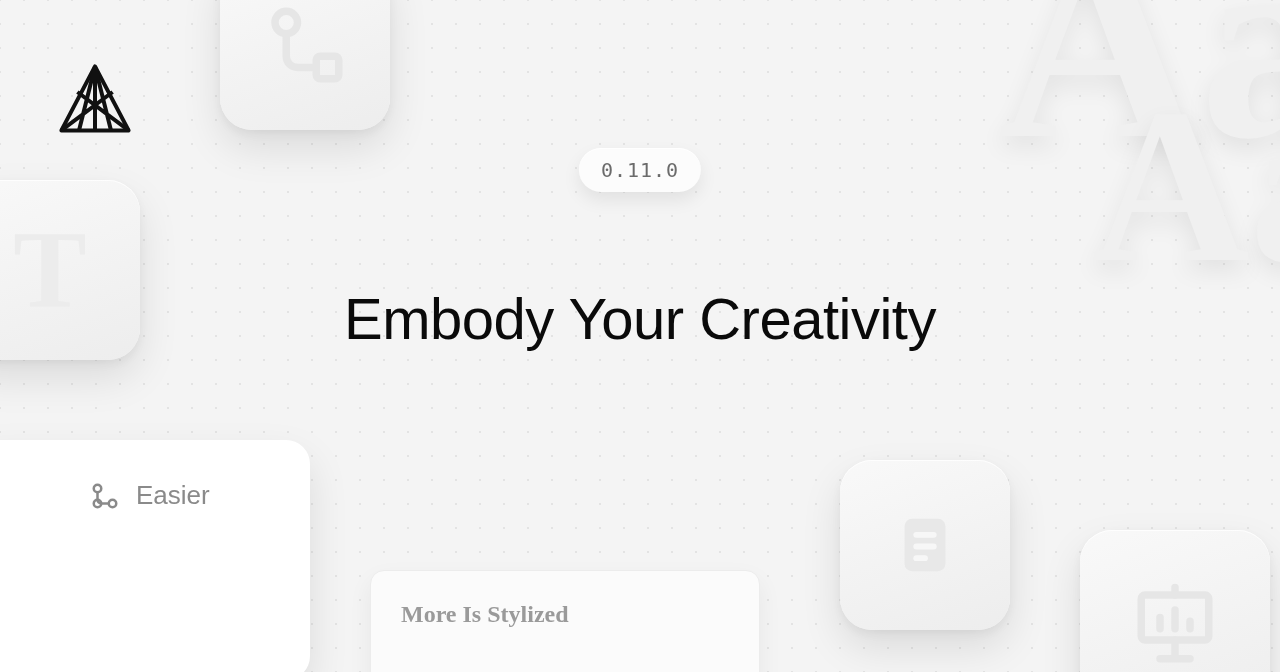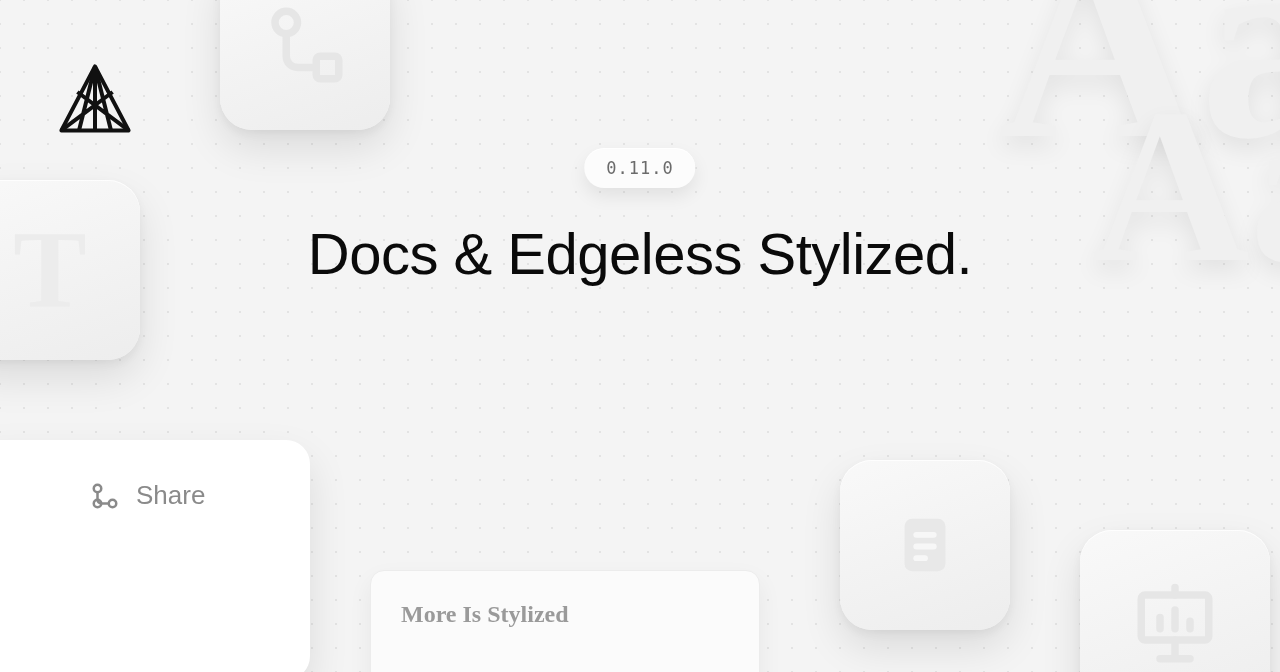--- a/index.html
+++ b/index.html
@@ -41,21 +41,21 @@
 }
 
 .version {
   position: absolute;
   left: 50%; transform: translateX(-50%);
   top: 148px;
   background: #fcfcfc;
   border-radius: 999px;
   padding: 10px 22px;
   font-family: ui-monospace, Menlo, Consolas, monospace;
-  font-size: 17px;
+  font-size: 20px;
   letter-spacing: 1px;
   color: #6b6b6b;
   box-shadow: 0 8px 18px rgba(0,0,0,0.08), inset 0 1px 0 rgba(255,255,255,0.9);
 }
 
 .headline {
   position: absolute;
   left: 50%; transform: translateX(-50%);
   top: 222px;
   width: 900px;
@@ -143,31 +143,31 @@
   <svg width="90" height="90" viewBox="0 0 48 48" fill="none" stroke="#e6e6e6" stroke-width="4" stroke-linecap="round">
     <rect x="6" y="8" width="36" height="24" rx="2"></rect>
     <path d="M24 32 V42 M16 42 H32 M24 4 V8"></path>
     <path d="M16 26 V20 M24 26 V16 M32 26 V22"></path>
   </svg>
 </div>
 
 <div class="version">0.11.0</div>
 
 <h1 class="headline">
-  <span>Docs &amp; Edgeless Stylized.</span><br>
   <br>
+  <span>Embody Your Creativity</span><br>
 </h1>
 
 <div class="share-card">
   <div class="share-row">
     <svg viewBox="0 0 24 24" fill="none" stroke-width="2" stroke-linecap="round">
       <circle cx="6" cy="6" r="3"></circle>
         <circle cx="6" cy="18" r="3"></circle>
         <circle cx="18" cy="18" r="3"></circle>
       <path d="M6 9 V15 M9 18 H15 M6 15 a3 3 0 0 0 3 3"></path>
     </svg>
-    <span>Share</span>
+    <span>Easier</span>
   </div>
 </div>
 
 <div class="mid-card">
   <span>More Is Stylized</span>
 </div>
 
 </body></html>

